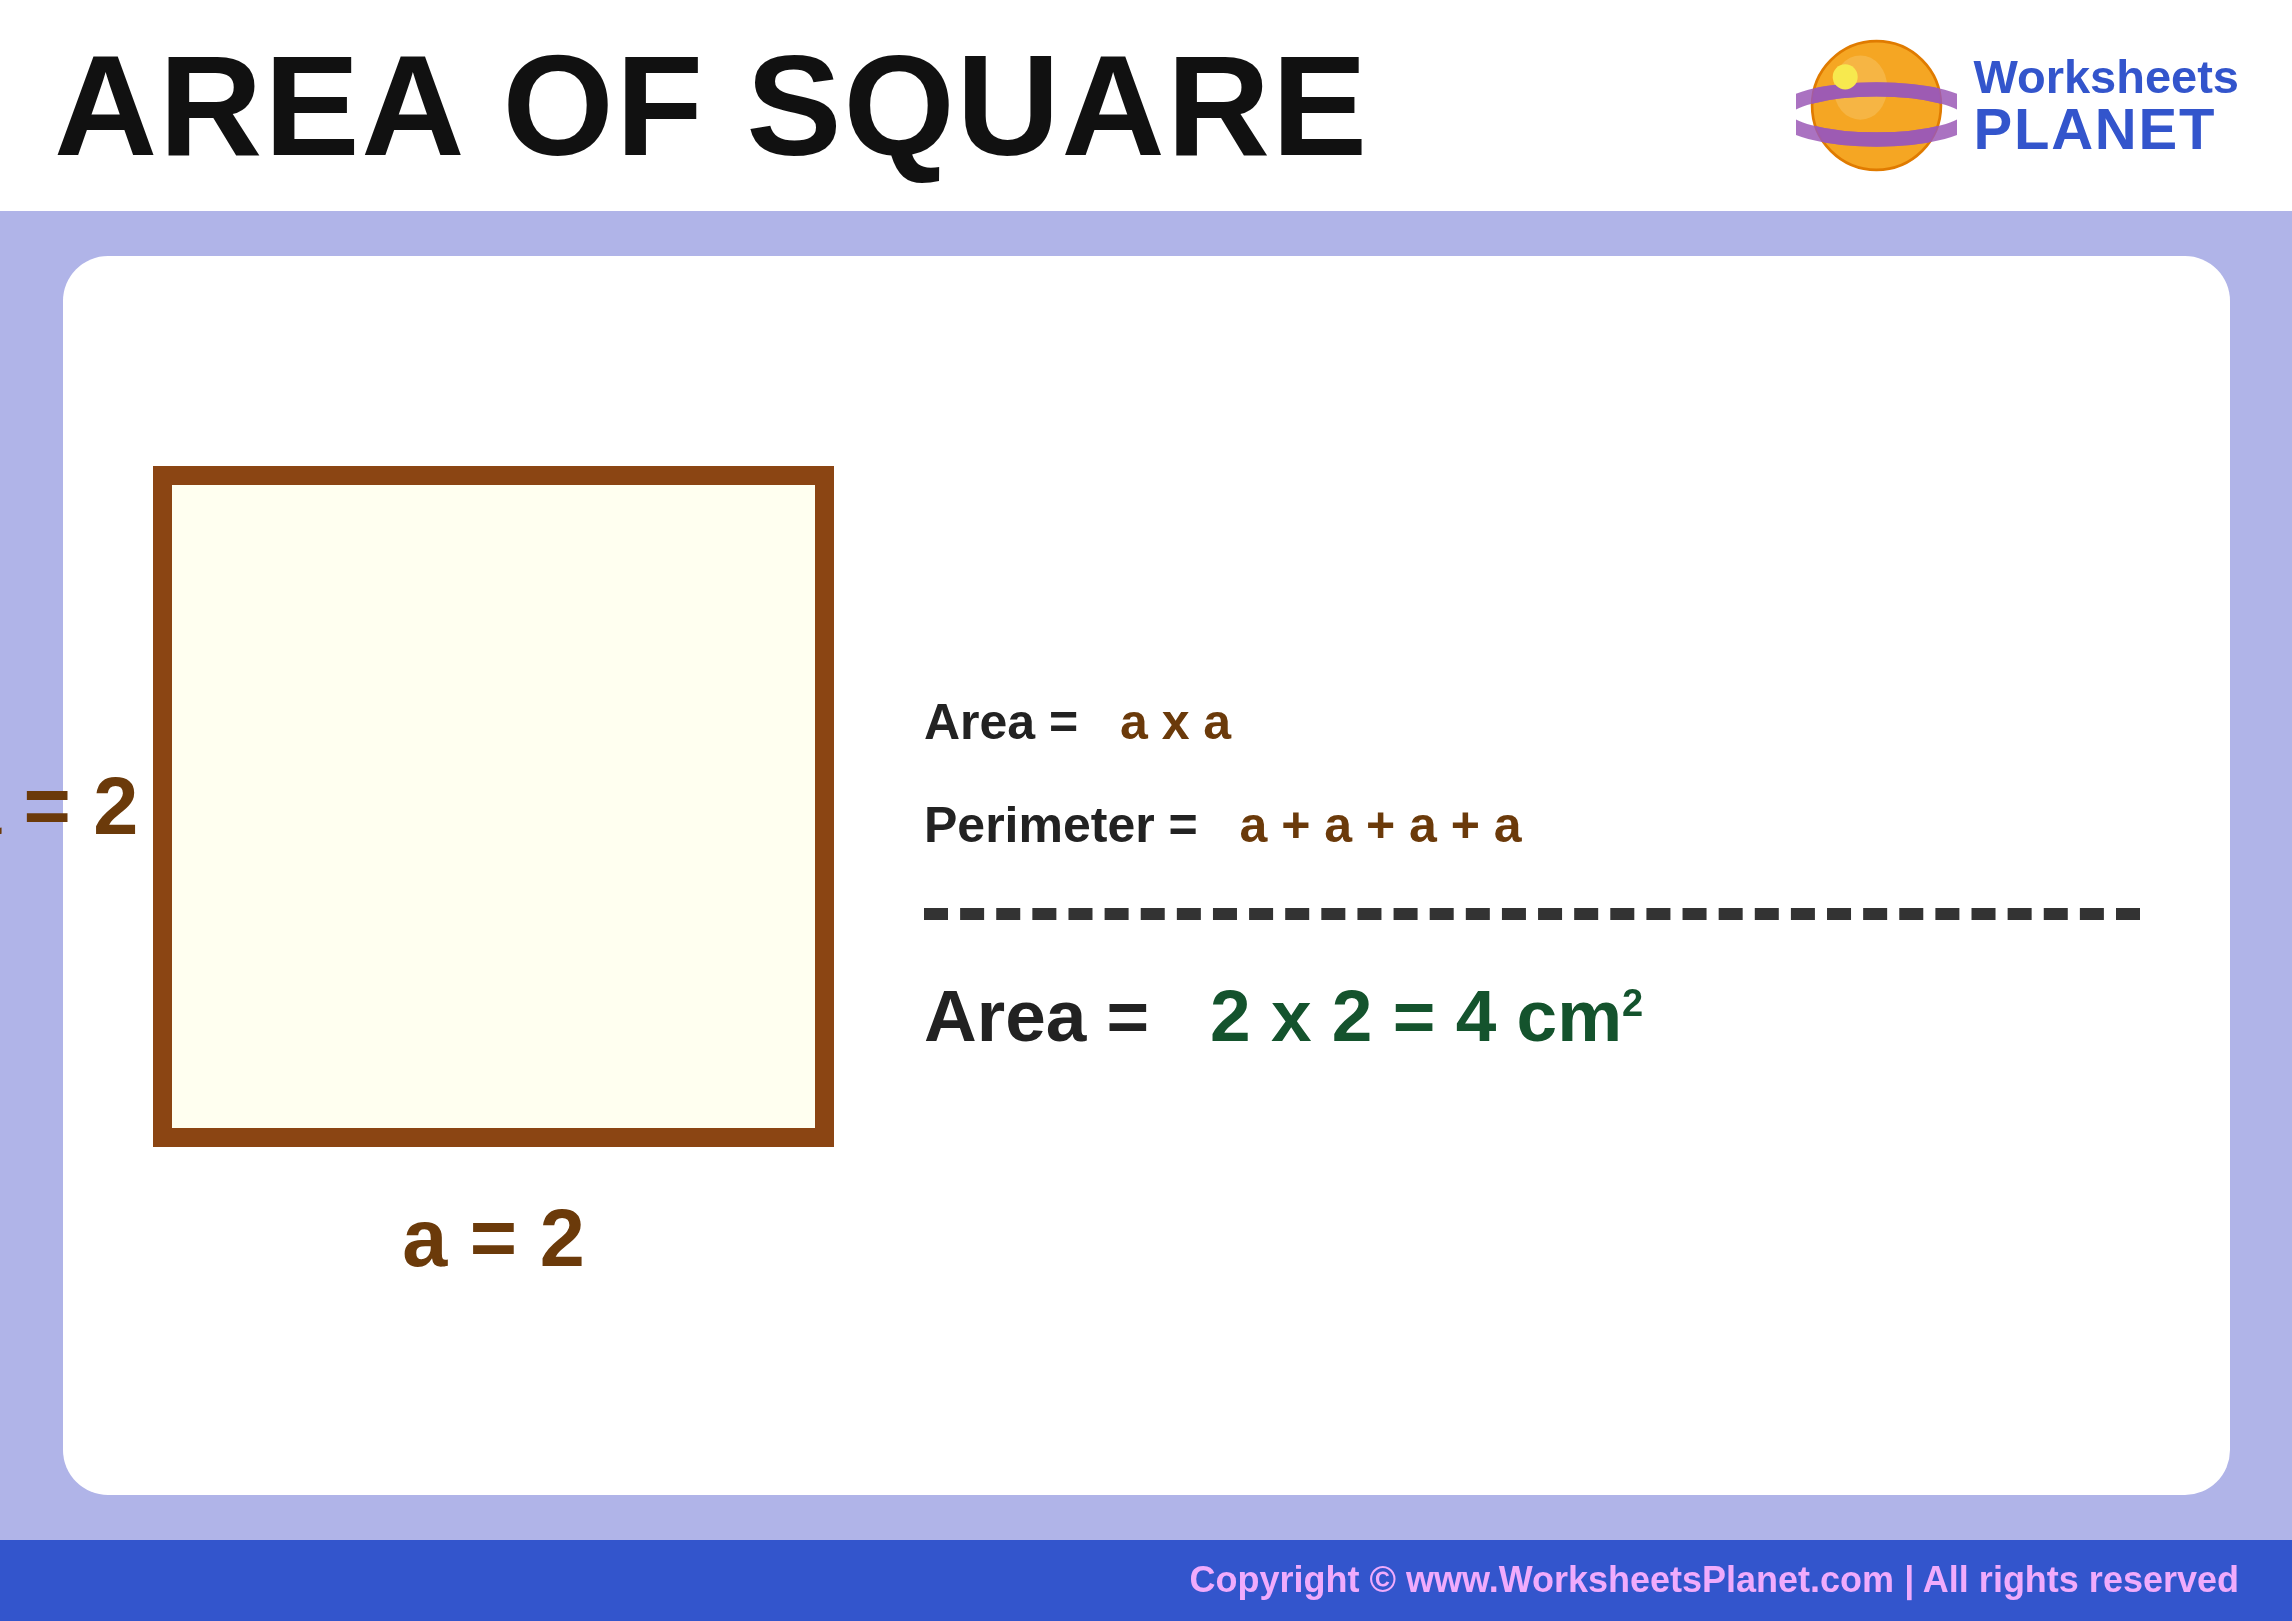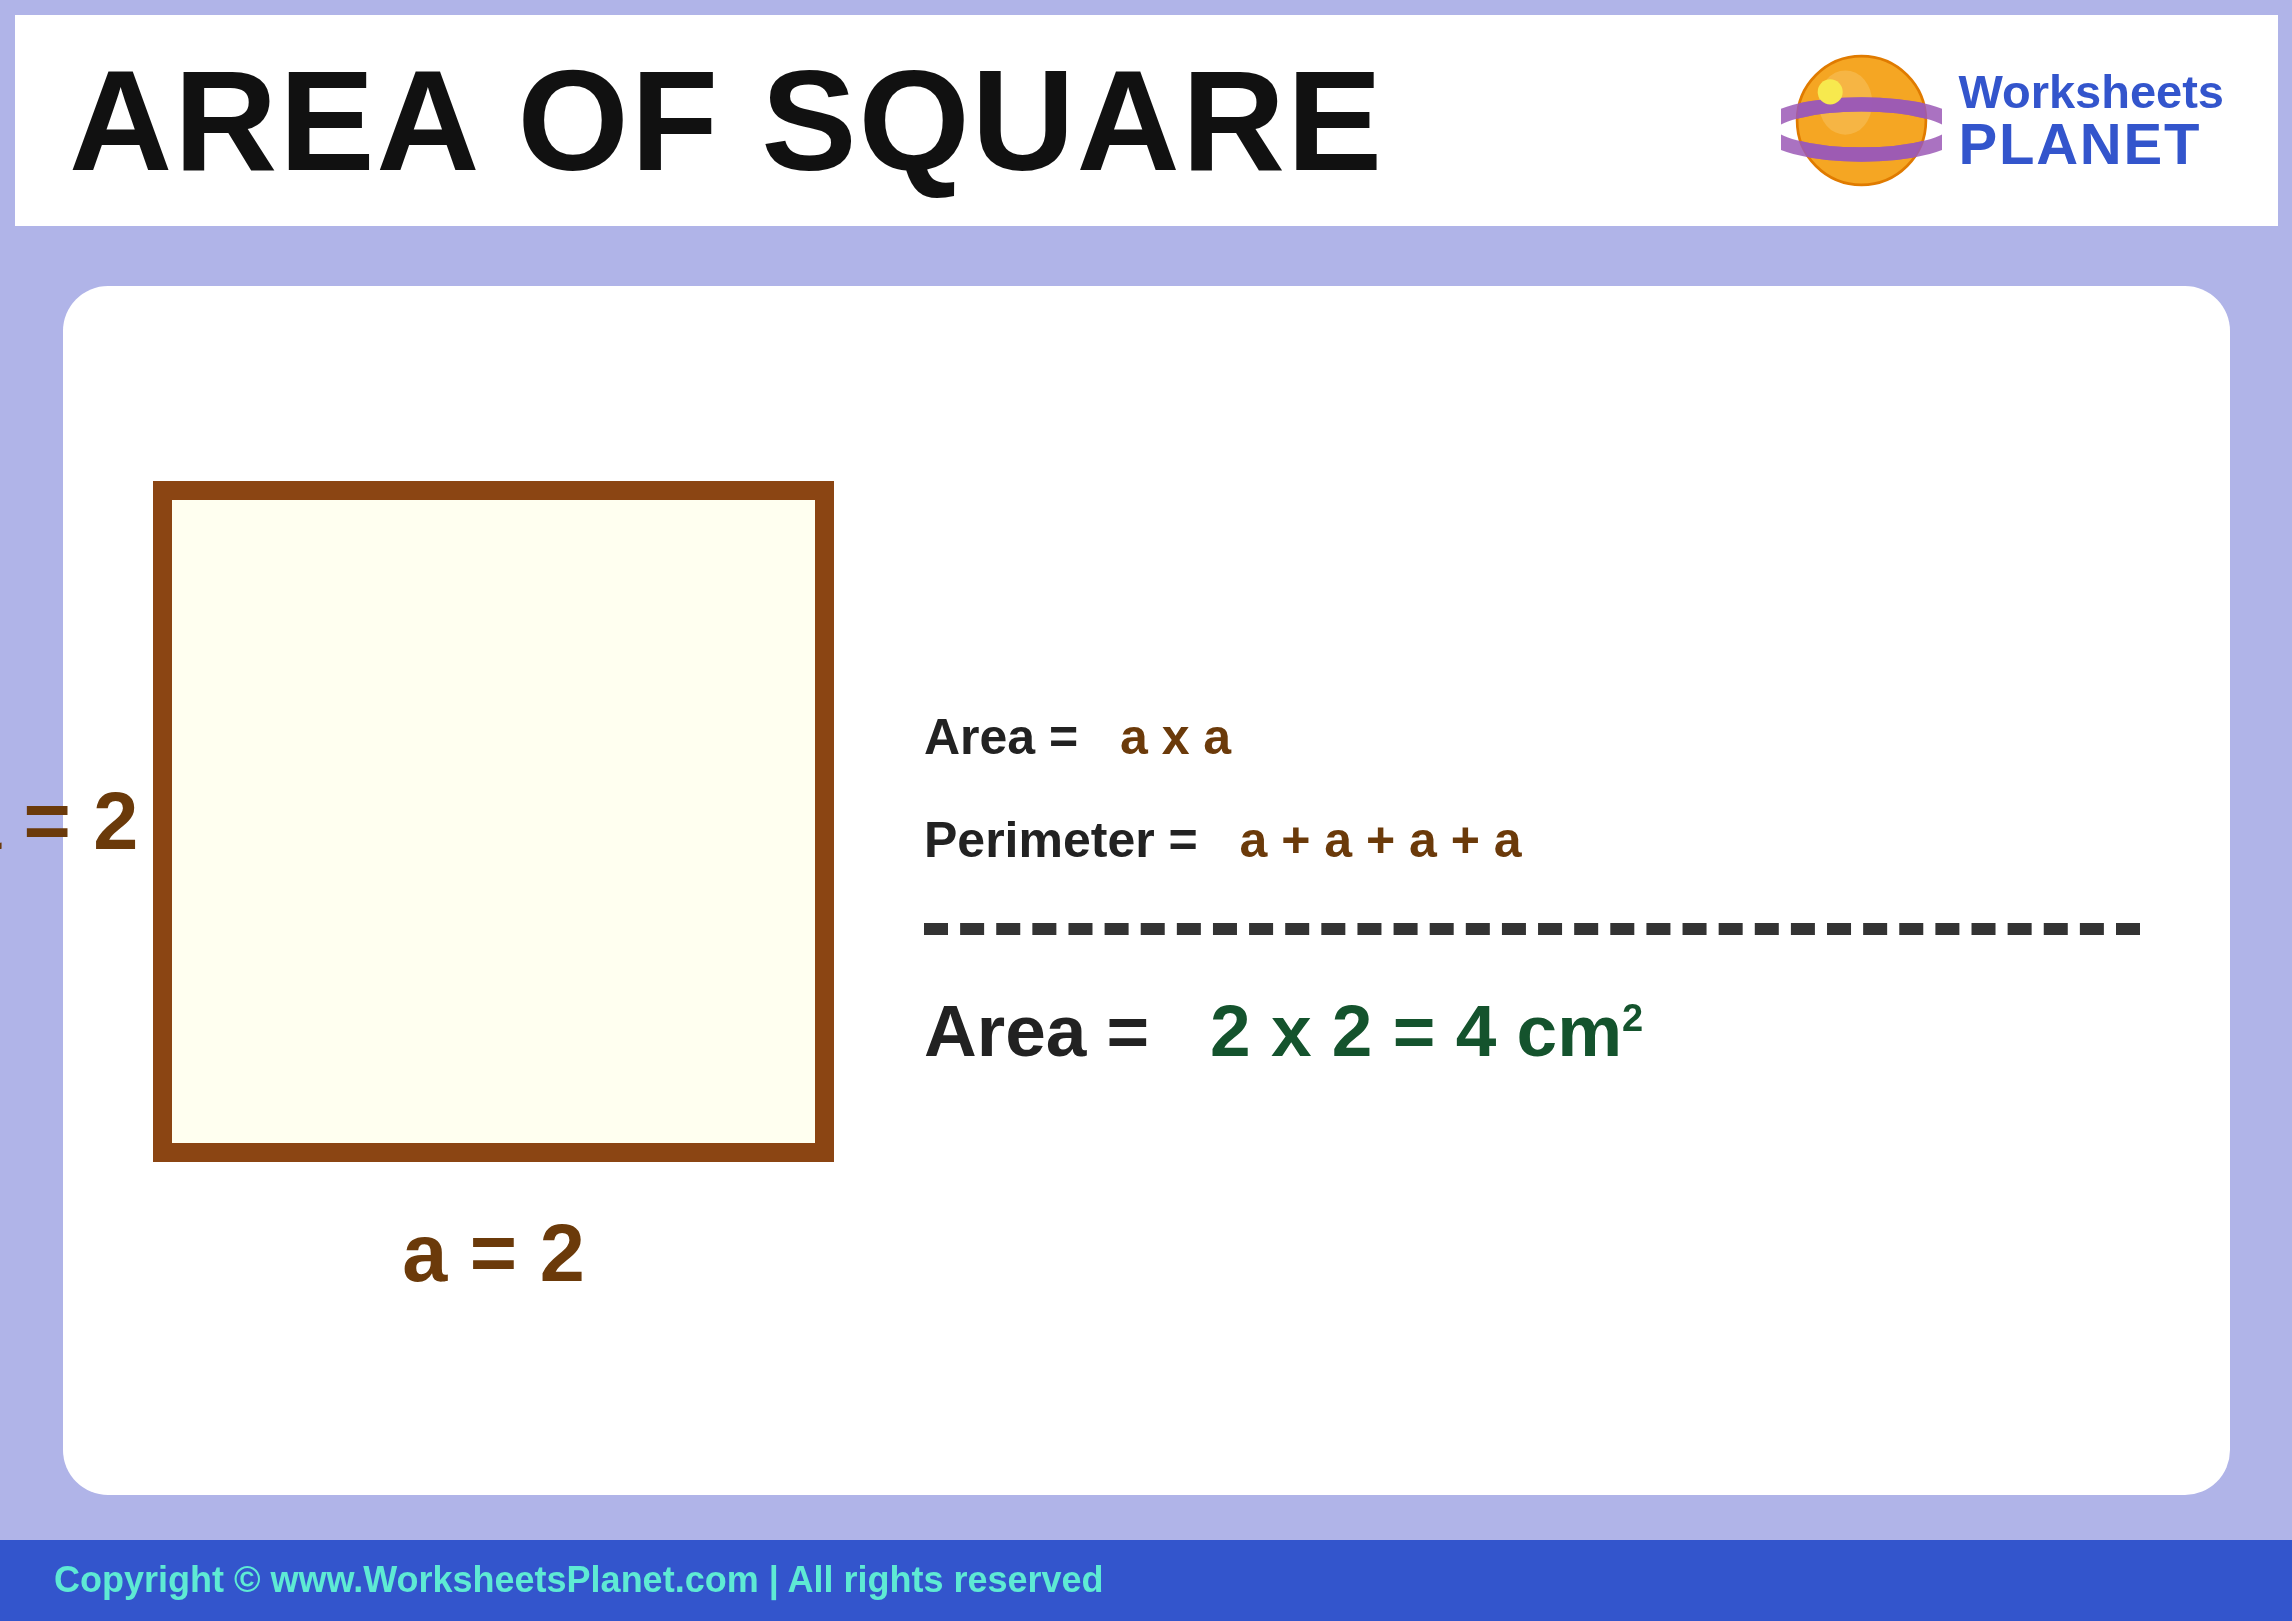--- a/index.html
+++ b/index.html
@@ -10,21 +10,21 @@
       background: #b0b4e8;
       font-family: Arial, sans-serif;
       display: flex;
       flex-direction: column;
       overflow: hidden;
     }
 
     
     .header {
       background: white;
-      margin: 15px;
+      margin: 0;
       padding: 25px 54px;
       display: flex;
       align-items: center;
       justify-content: space-between;
       min-height: 188px;
     }
 
     .page-title {
       font-size: 143px;
       font-weight: 900;
@@ -171,28 +171,29 @@
       font-weight: 900;
     }
 
     sup {
       font-size: 38px;
     }
 
     
     .footer {
       background: #3355cc;
-      color: #5eead4;
+      color: #f0abfc;
       font-size: 36px;
       font-weight: bold;
       padding: 19.7px 54px;
       text-align: left;
       min-height: 72px;
       display: flex;
       align-items: center;
+      justify-content: flex-end;
     }
   </style>
 </head>
 <body>
 
 <div class="header">
   <h1 class="page-title">AREA OF SQUARE</h1>
 
   <div class="logo-container">
 

